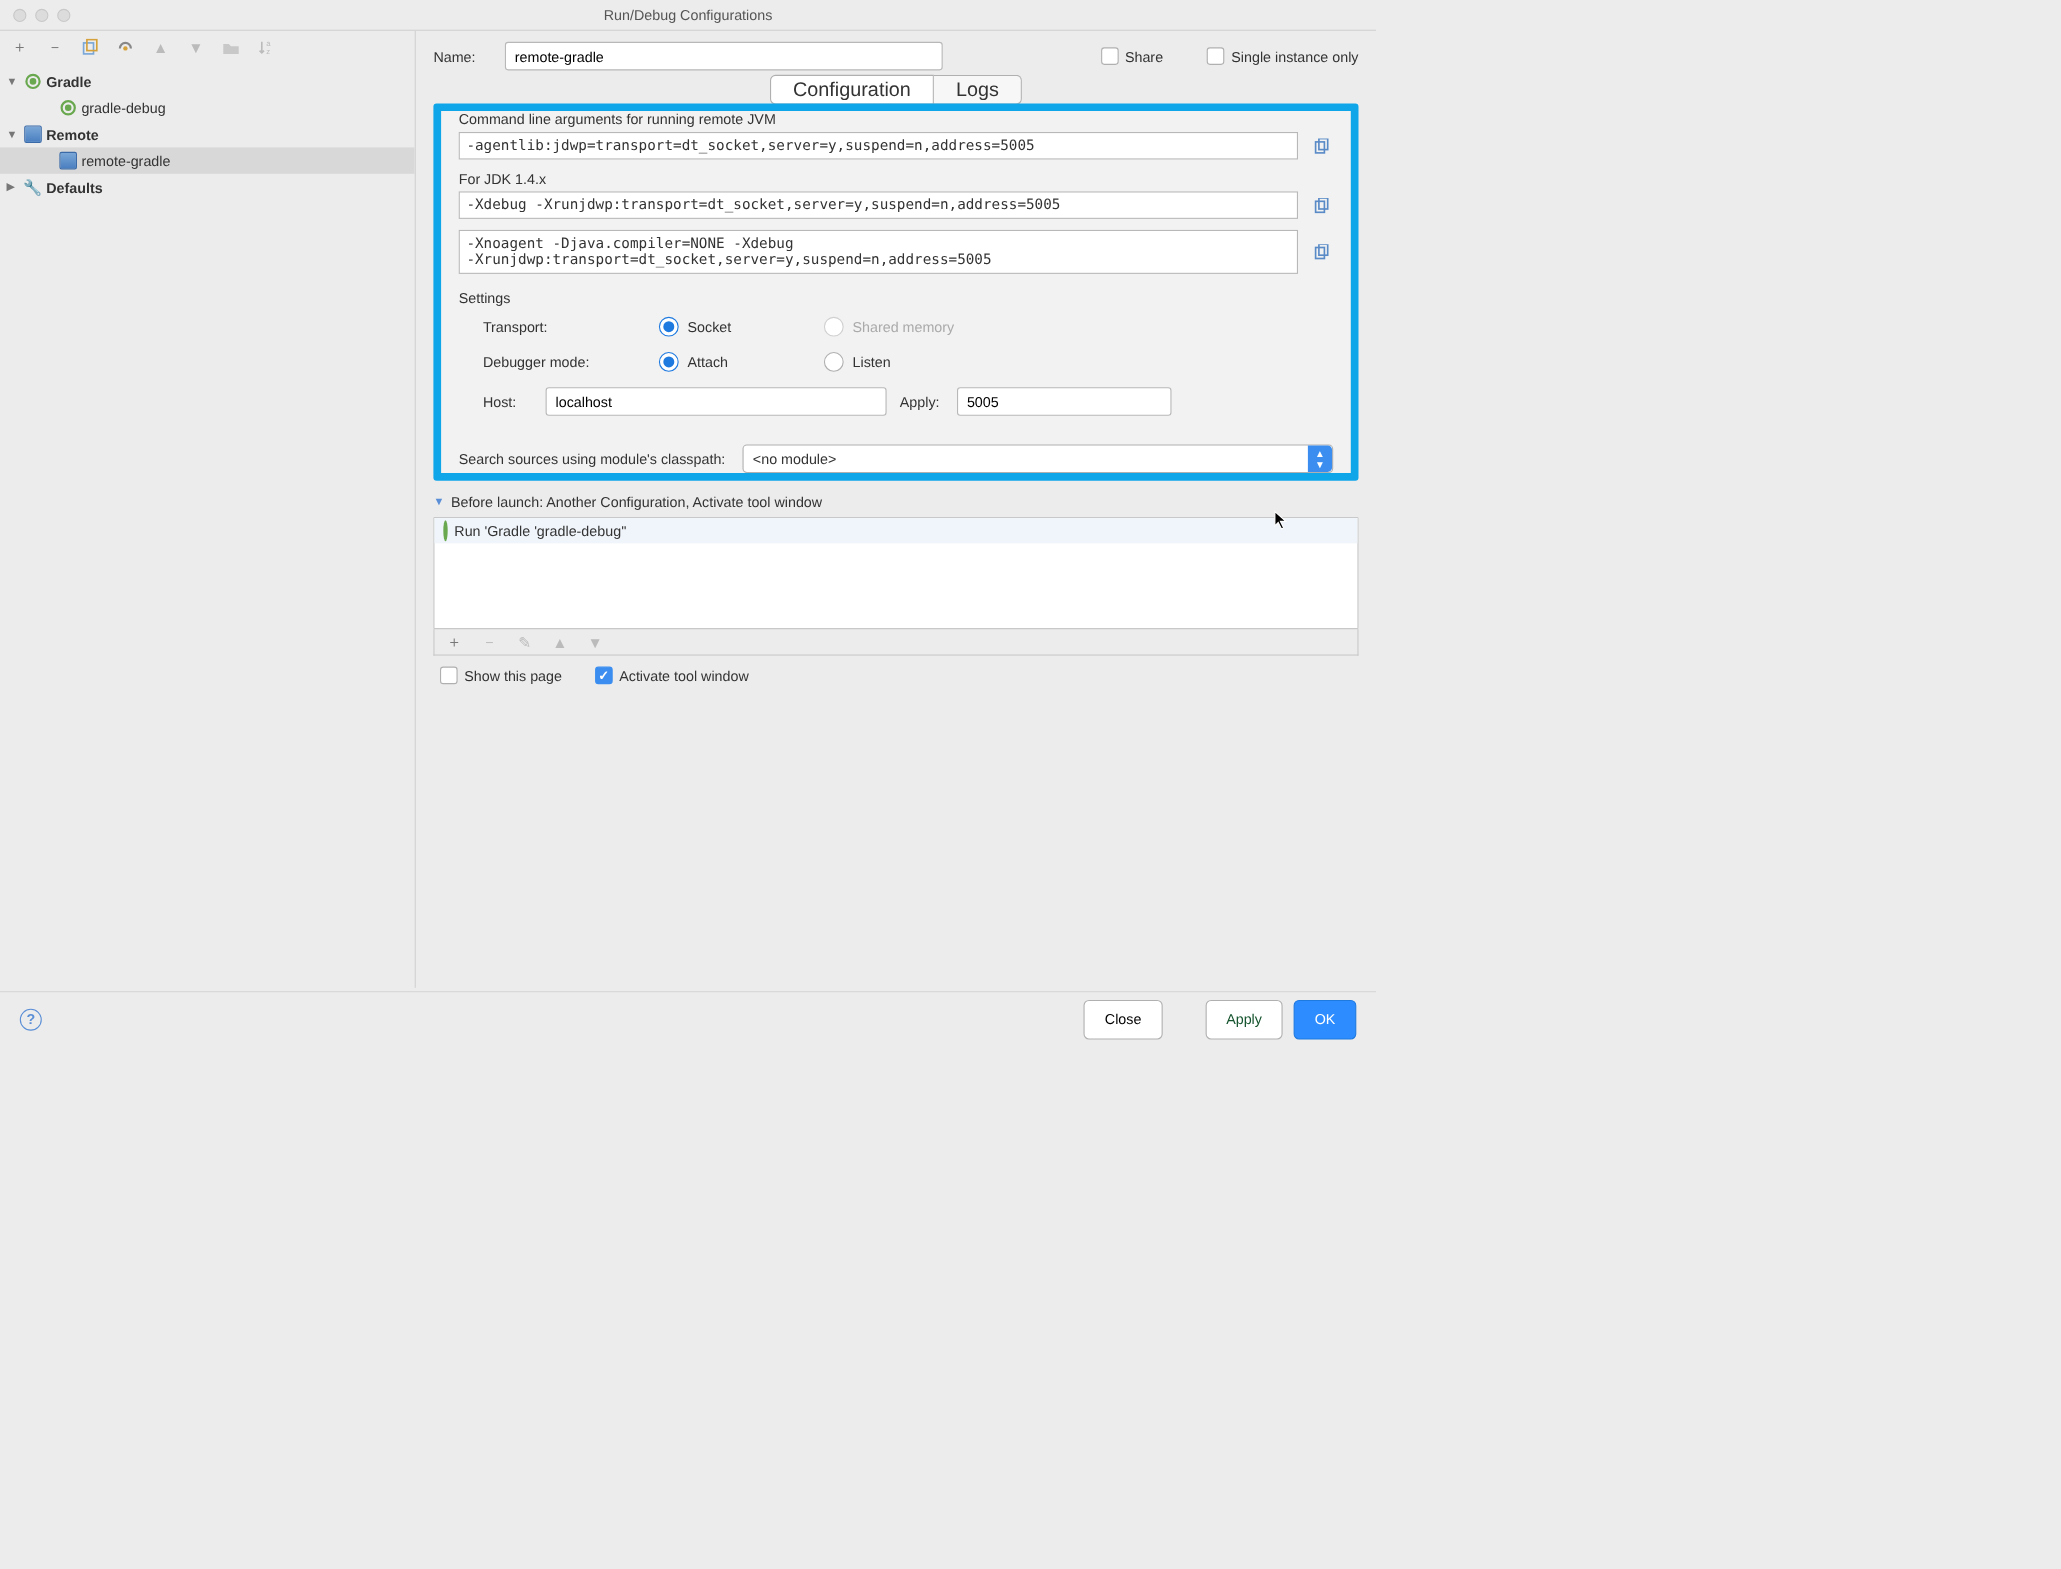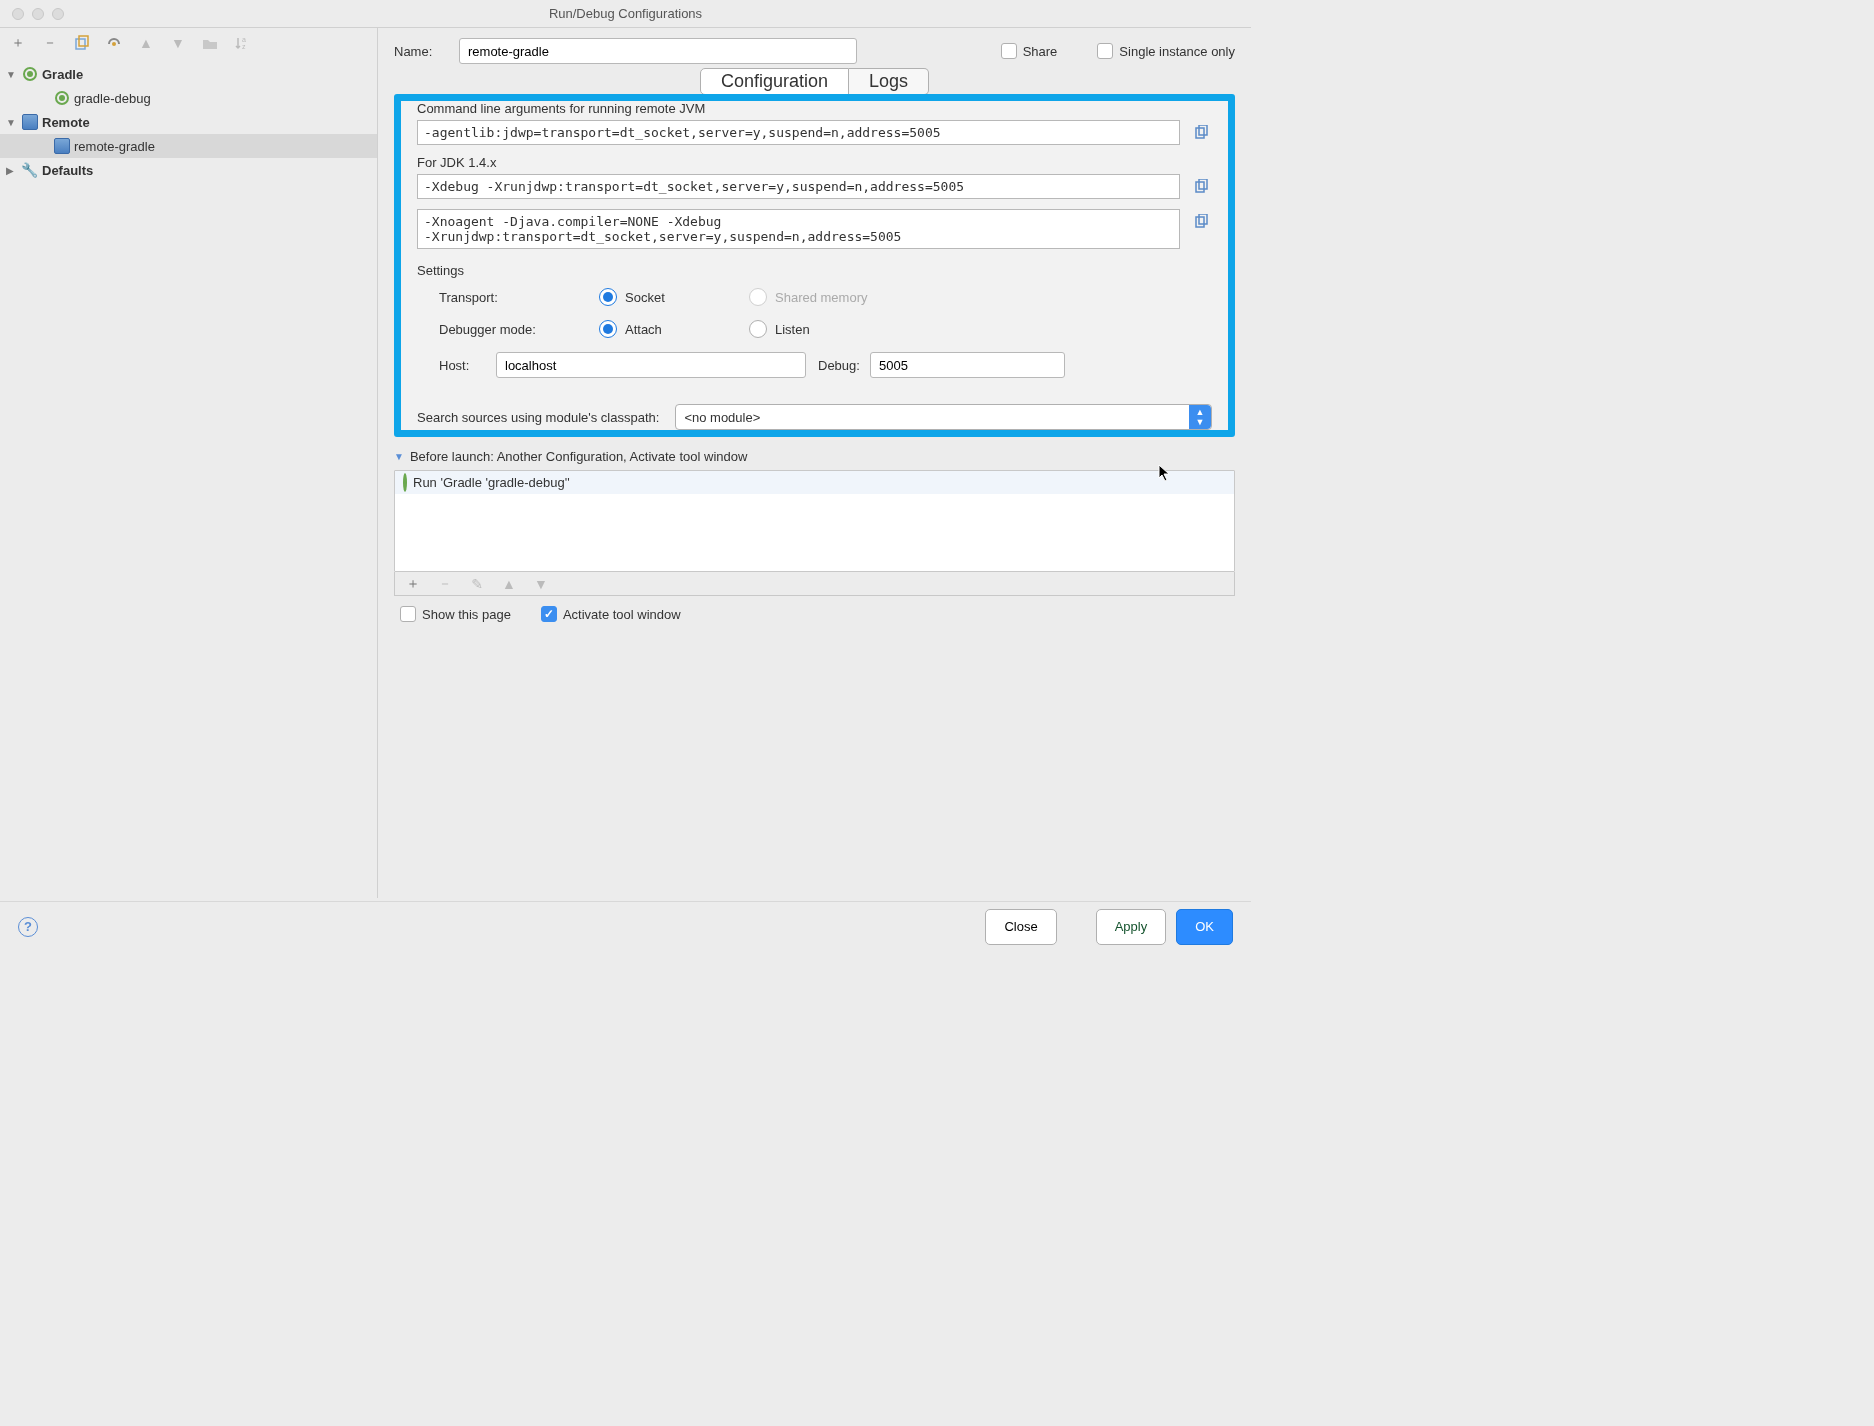--- a/index.html
+++ b/index.html
@@ -126,21 +126,21 @@
 .config-panel {
   background: #f2f2f2;
   border: 7px solid #0ea5e9;
   border-radius: 3px;
   padding: 0 16px;
   display: flex; flex-direction: column; gap: 10px;
   margin-top: -1px;
 }
 .field-group { display: flex; flex-direction: column; gap: 4px; }
 .field-label { font-size: 13px; color: #333; }
-.cmd-row { display:flex; align-items:flex-start; gap:10px; }
+.cmd-row { display:flex; align-items:center; gap:10px; }
 .cmd-input {
   flex: 1; min-height: 24px;
   border: 1px solid #b8b8b8; border-radius: 0px;
   background: #fff; padding: 4px 6px;
   font-family: "Menlo","Monaco",monospace; font-size: 13px;
   white-space: pre-wrap;
 }
 .copy-btn {
   width: 22px; height: 22px; display:flex; align-items:center; justify-content:center;
   color:#5b8bc7; cursor:pointer; margin-top:2px;
@@ -390,21 +390,21 @@
           </div>
           <div class="radio-group">
             <span class="radio"></span>
             <span>Listen</span>
           </div>
         </div>
 
         <div class="hostport-row" style="margin-top:14px;">
           <div style="width:45px">Host:</div>
           <input type="text" class="text-input" style="width: 310px;" value="localhost">
-          <div style="width:40px">Debug:</div>
+          <div style="width:40px">Apply:</div>
           <input type="text" class="text-input" style="width: 195px;" value="5005">
         </div>
       </div>
 
       <div class="classpath-row" style="margin-top:16px;">
         <div>Search sources using module's classpath:</div>
         <div class="select-wrap">
           <span>&lt;no module&gt;</span>
           <span class="select-arrow">
               <span>▲</span>

